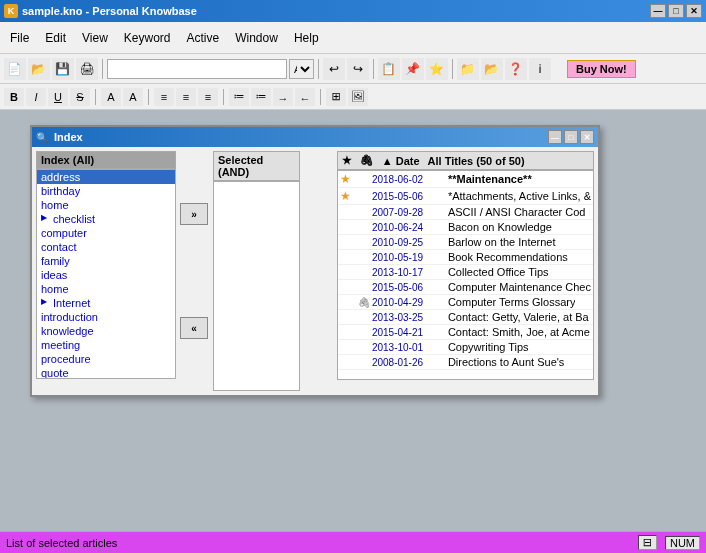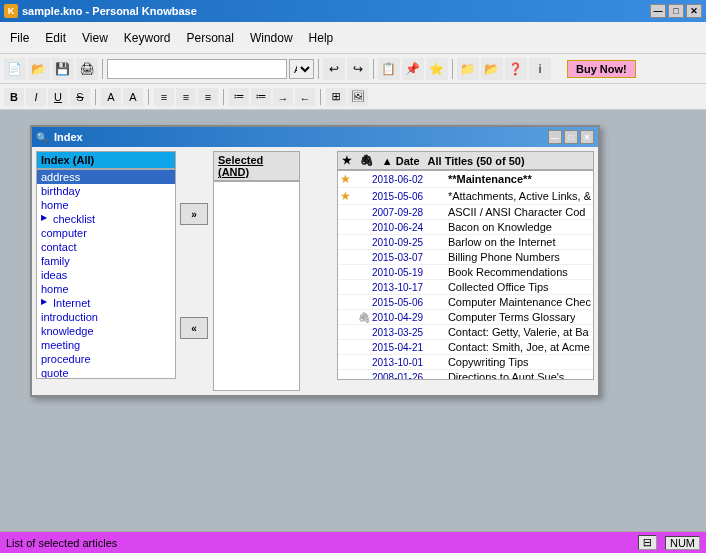--- a/index.html
+++ b/index.html
@@ -223,21 +223,21 @@
       gap: 4px;
     }
 
     
     .keywords-panel {
       width: 145px;
       display: flex;
       flex-direction: column;
     }
     .keywords-header {
-      background: #0ea5e9;
+      background: #a3a3a3;
       border: 1px solid #aaa;
       padding: 2px 4px;
       font-size: 11px;
       font-weight: bold;
       display: flex;
       align-items: center;
       gap: 4px;
     }
     .keywords-list {
       border: 1px solid #aaa;
@@ -283,21 +283,20 @@
       width: 90px;
       display: flex;
       flex-direction: column;
     }
     .selected-header {
       background: #e0e0e0;
       border: 1px solid #aaa;
       padding: 2px 4px;
       font-size: 11px;
       font-weight: bold;
-      text-decoration: underline;
     }
     .selected-list {
       border: 1px solid #aaa;
       background: white;
       height: 210px;
       overflow-y: auto;
       font-size: 11px;
     }
 
     .remove-panel {
@@ -415,21 +414,21 @@
     <div class="title-btn">□</div>
     <div class="title-btn">✕</div>
   </div>
 </div>
 
 <div class="menu-bar">
   <div class="menu-item">File</div>
   <div class="menu-item">Edit</div>
   <div class="menu-item">View</div>
   <div class="menu-item">Keyword</div>
-  <div class="menu-item">Personal</div>
+  <div class="menu-item">Active</div>
   <div class="menu-item">Window</div>
   <div class="menu-item">Help</div>
 </div>
 
 <div class="toolbar">
   <div class="toolbar-btn">📄</div>
   <div class="toolbar-btn">📂</div>
   <div class="toolbar-btn">💾</div>
   <div class="toolbar-btn">🖨</div>
   <div class="toolbar-separator"></div>
@@ -575,26 +574,20 @@
               </div>
               <div class="article-row">
                 <span class="article-star"></span>
                 <span class="article-clip"></span>
                 <span class="article-date">2010-09-25</span>
                 <span class="article-title">Barlow on the Internet</span>
               </div>
               <div class="article-row">
                 <span class="article-star"></span>
                 <span class="article-clip"></span>
-                <span class="article-date">2015-03-07</span>
-                <span class="article-title">Billing Phone Numbers</span>
-              </div>
-              <div class="article-row">
-                <span class="article-star"></span>
-                <span class="article-clip"></span>
                 <span class="article-date">2010-05-19</span>
                 <span class="article-title">Book Recommendations</span>
               </div>
               <div class="article-row">
                 <span class="article-star"></span>
                 <span class="article-clip"></span>
                 <span class="article-date">2013-10-17</span>
                 <span class="article-title">Collected Office Tips</span>
               </div>
               <div class="article-row">

